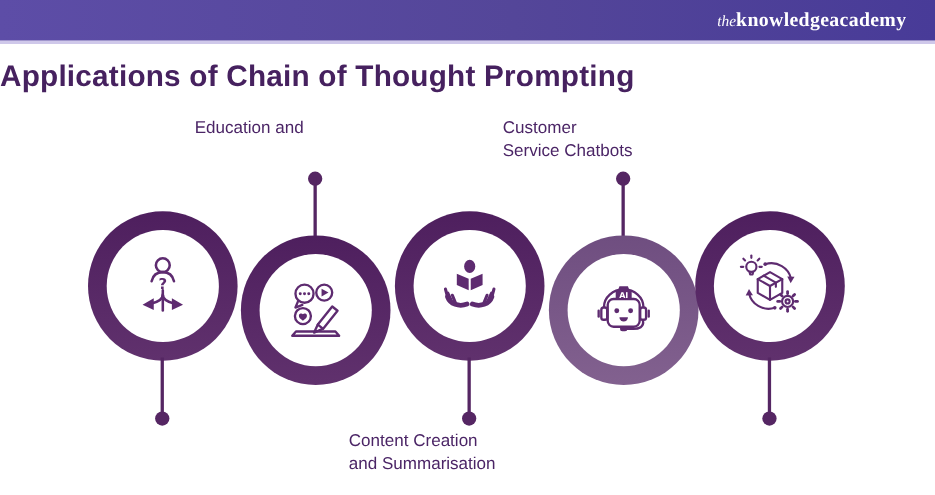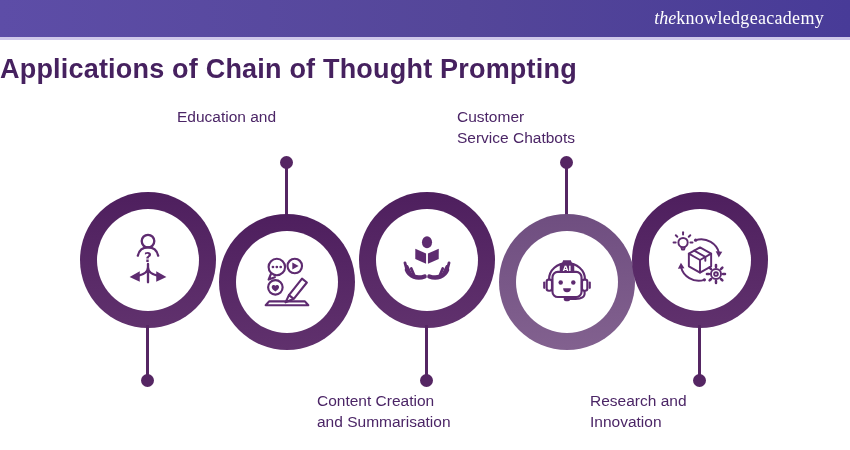--- a/index.html
+++ b/index.html
@@ -12,22 +12,22 @@
     position:absolute;left:0;top:0;width:850px;height:37px;
     background:linear-gradient(90deg,#5d4da7 0%,#544699 55%,#483b98 100%);
   }
   .band-underline{
     position:absolute;left:0;top:37px;width:850px;height:3px;background:#cfc8ea;
   }
   .logo{
     position:absolute;right:26px;top:0;height:37px;line-height:37px;
     color:#ffffff;font-family:"Liberation Serif",serif;white-space:nowrap;
   }
-  .logo .logo-the{font-style:italic;font-size:18px;font-weight:400;}
-  .logo .logo-strong{font-size:18px;font-weight:400;letter-spacing:.3px;}
+  .logo .logo-the{font-style:italic;font-size:14px;font-weight:400;}
+  .logo .logo-strong{font-size:18px;font-weight:700;letter-spacing:.3px;}
   
   .title{
     position:absolute;left:0;top:54px;width:850px;text-align:left;
     font-size:27px;font-weight:700;color:#46215f;letter-spacing:.2px;
   }
   
   .node{position:absolute;top:0;width:220px;height:450px;}
   .n1{left:38px;} .n2{left:177px;} .n3{left:317px;} .n4{left:457px;} .n5{left:590px;}
   .ring{
     position:absolute;left:42px;width:102px;height:102px;padding:17px;border-radius:50%;
@@ -215,19 +215,15 @@
             <path d="M48.2 23 L55 23.4 L51.4 29.4 Z"></path>
             <path d="M9.2 41 L16 40.6 L12.3 34.8 Z"></path>
             <circle cx="27.5" cy="11.5" r="1.7"></circle>
             <circle cx="36.5" cy="52.5" r="1.7"></circle>
           </g>
         </svg>
       </div>
     </div>
     <div class="cline cline-below"></div>
     <div class="cdot cdot-below"></div>
-    <div class="label label-below">
-      <div>Research and</div>
-      <div>Innovation</div>
-    </div>
   </div>
 
 </div>
 
 </body></html>

